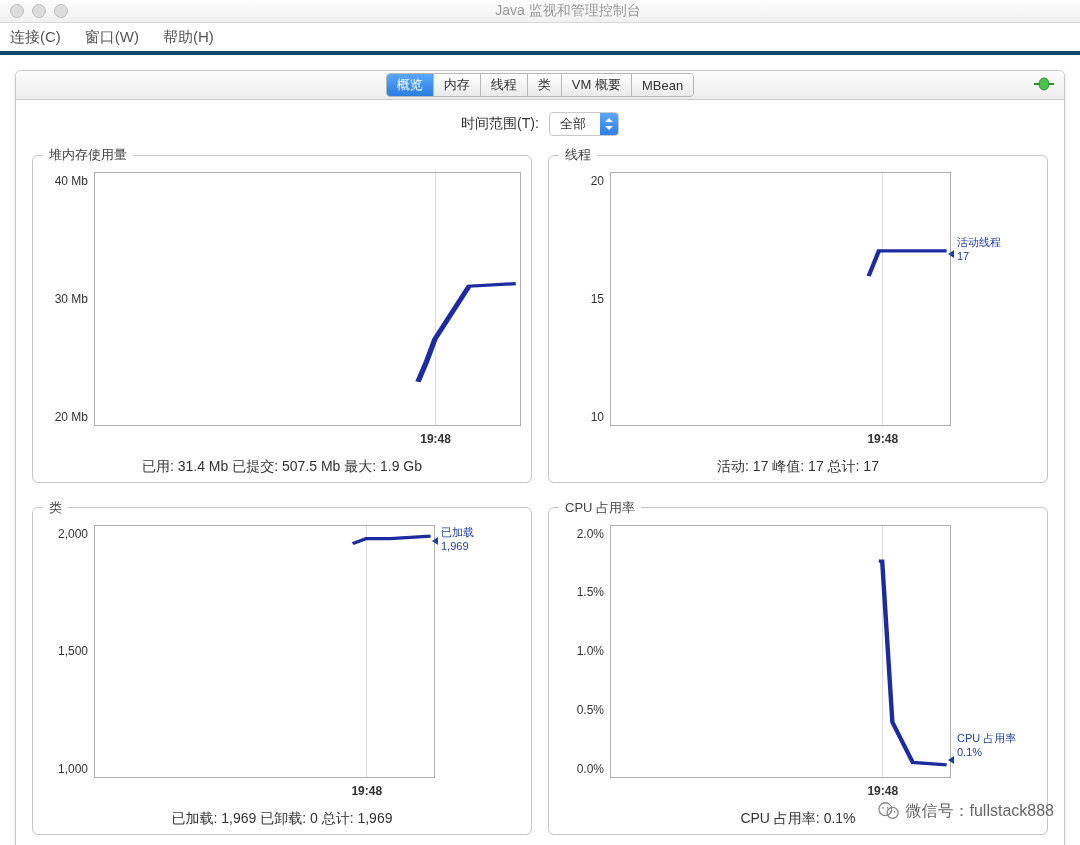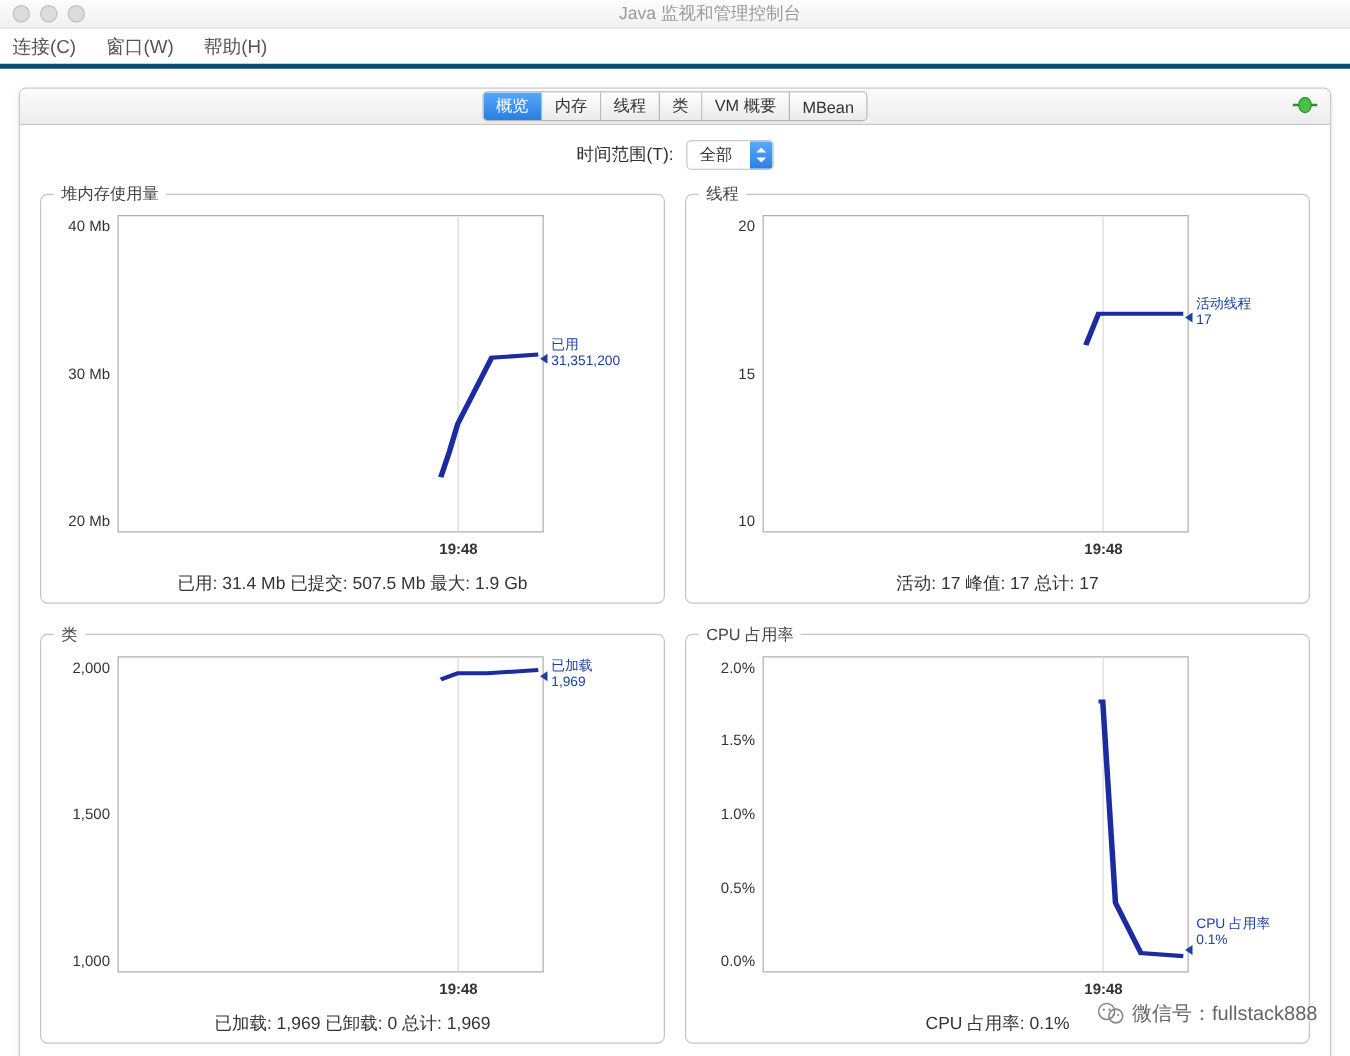--- a/index.html
+++ b/index.html
@@ -323,27 +323,20 @@
             </div>
             <div class="plot-wrap">
               <div class="plot">
                 <div class="vgrid" style="left:80%"></div>
                 <svg viewBox="0 0 100 100" preserveAspectRatio="none">
                   <polyline points="76,83 78,75 80,66 88,45 99,44" fill="none" stroke="#1c2ca0" stroke-width="1.3"></polyline>
                 </svg>
               </div>
               <div class="xaxis"><span style="display:inline-block;margin-left:60%;">19:48</span></div>
             </div>
-            <div class="callout">
-              <div class="arrow" style="top:44%"></div>
-              <div style="position:absolute;top:38%;">
-                <div>已用</div>
-                <div>31,351,200</div>
-              </div>
-            </div>
           </div>
           <div class="summary">已用: 31.4 Mb    已提交: 507.5 Mb    最大: 1.9 Gb</div>
         </fieldset>
 
         <fieldset class="panel">
           <legend>线程</legend>
           <div class="chart-row">
             <div class="yaxis">
               <span>20</span>
               <span>15</span>

